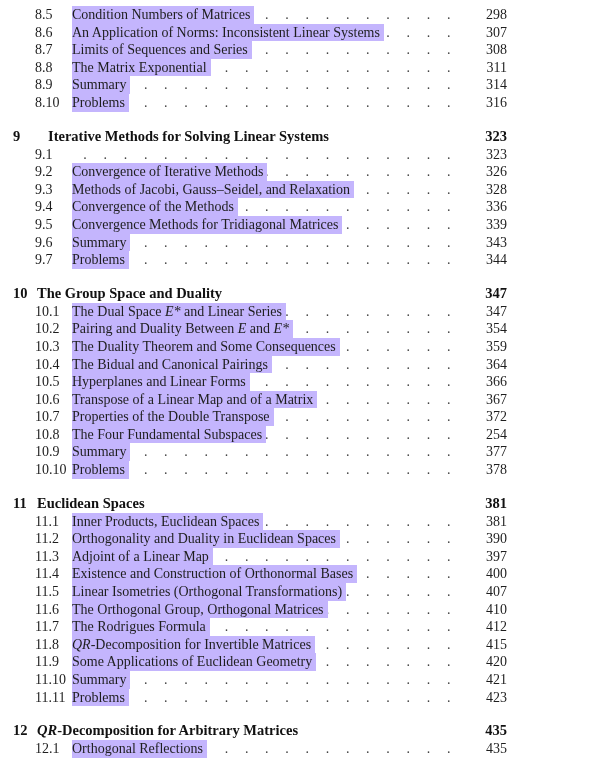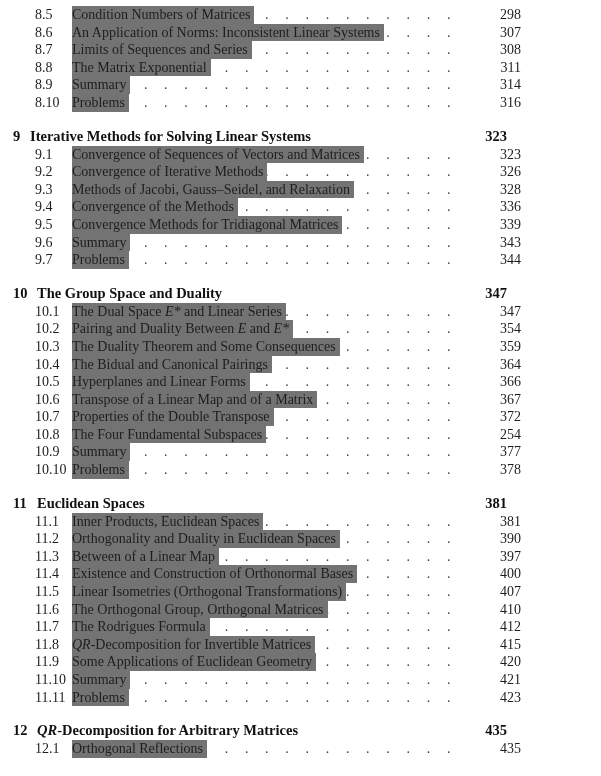--- a/index.html
+++ b/index.html
@@ -40,21 +40,21 @@
       font-size: 14.5px;
       color: #111;
     }
     .chapter-num {
       position: absolute;
       left: 13px;
       top: 0;
     }
     .chapter-title {
       position: absolute;
-      left: 30px;
+      left: 48px;
       top: 0;
       white-space: nowrap;
     }
     .chapter-title.wide-num {
       left: 37px;
     }
     .chapter-page {
       position: absolute;
       right: 18px;
       top: 0;
@@ -79,34 +79,34 @@
       right: 68px;
       top: 0;
       display: flex;
       align-items: baseline;
       overflow: hidden;
       white-space: nowrap;
     }
     .sec-title {
       flex: 0 0 auto;
       padding-right: 4px;
-      background: #737373;
+      background: #c4b5fd;
     }
     .leader {
       flex: 1 1 auto;
       overflow: hidden;
       white-space: nowrap;
       letter-spacing: 6.6px;
       color: #444;
       text-align: right;
       direction: rtl;
     }
     .sec-page {
       position: absolute;
-      right: 4px;
+      right: 18px;
       top: 0;
       text-align: right;
     }
     em.math {
       font-style: italic;
     }
   </style>
 </head>
 <body>
 
@@ -166,21 +166,20 @@
 
     <div class="chapter">
       <div class="chapter-head">
         <span class="chapter-num">9</span>
         <span class="chapter-title">Iterative Methods for Solving Linear Systems</span>
         <span class="chapter-page">323</span>
       </div>
       <div class="section">
         <span class="sec-num">9.1</span>
         <div class="sec-title-wrap">
-            <span class="sec-title">Convergence of Sequences of Vectors and Matrices</span>
             <span class="leader">. . . . . . . . . . . . . . . . . . . . . . . . . . . . . . . . . . . . . . . . . . . . . . . . . . . . . . . . . . . . . . . . . . . . . .</span>
           </div>
         <span class="sec-page">323</span>
       </div>
       <div class="section">
         <span class="sec-num">9.2</span>
         <div class="sec-title-wrap">
             <span class="sec-title">Convergence of Iterative Methods</span>
             <span class="leader">. . . . . . . . . . . . . . . . . . . . . . . . . . . . . . . . . . . . . . . . . . . . . . . . . . . . . . . . . . . . . . . . . . . . . .</span>
           </div>
@@ -334,21 +333,21 @@
         <span class="sec-num">11.2</span>
         <div class="sec-title-wrap">
             <span class="sec-title">Orthogonality and Duality in Euclidean Spaces</span>
             <span class="leader">. . . . . . . . . . . . . . . . . . . . . . . . . . . . . . . . . . . . . . . . . . . . . . . . . . . . . . . . . . . . . . . . . . . . . .</span>
           </div>
         <span class="sec-page">390</span>
       </div>
       <div class="section">
         <span class="sec-num">11.3</span>
         <div class="sec-title-wrap">
-            <span class="sec-title">Between of a Linear Map</span>
+            <span class="sec-title">Adjoint of a Linear Map</span>
             <span class="leader">. . . . . . . . . . . . . . . . . . . . . . . . . . . . . . . . . . . . . . . . . . . . . . . . . . . . . . . . . . . . . . . . . . . . . .</span>
           </div>
         <span class="sec-page">397</span>
       </div>
       <div class="section">
         <span class="sec-num">11.4</span>
         <div class="sec-title-wrap">
             <span class="sec-title">Existence and Construction of Orthonormal Bases</span>
             <span class="leader">. . . . . . . . . . . . . . . . . . . . . . . . . . . . . . . . . . . . . . . . . . . . . . . . . . . . . . . . . . . . . . . . . . . . . .</span>
           </div>

